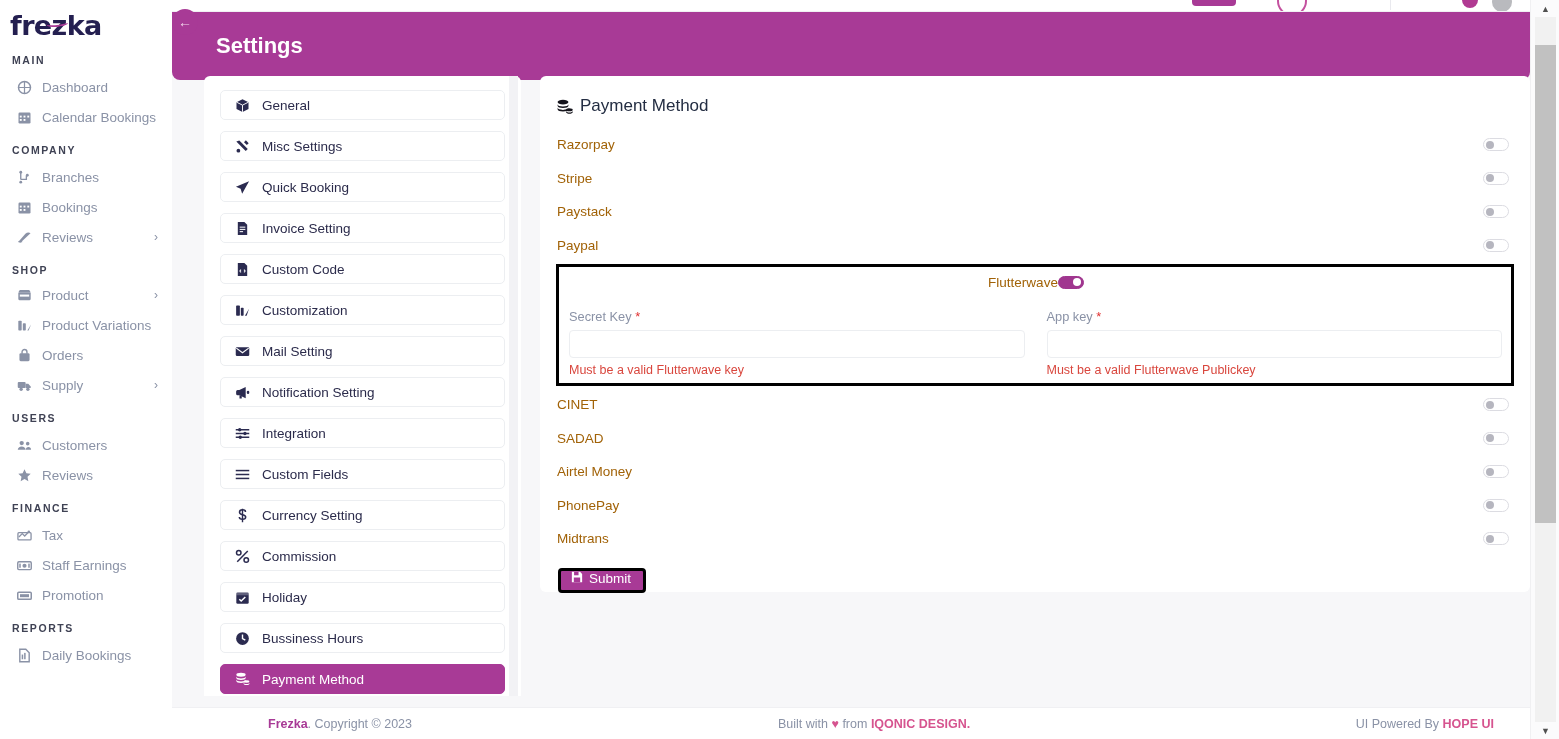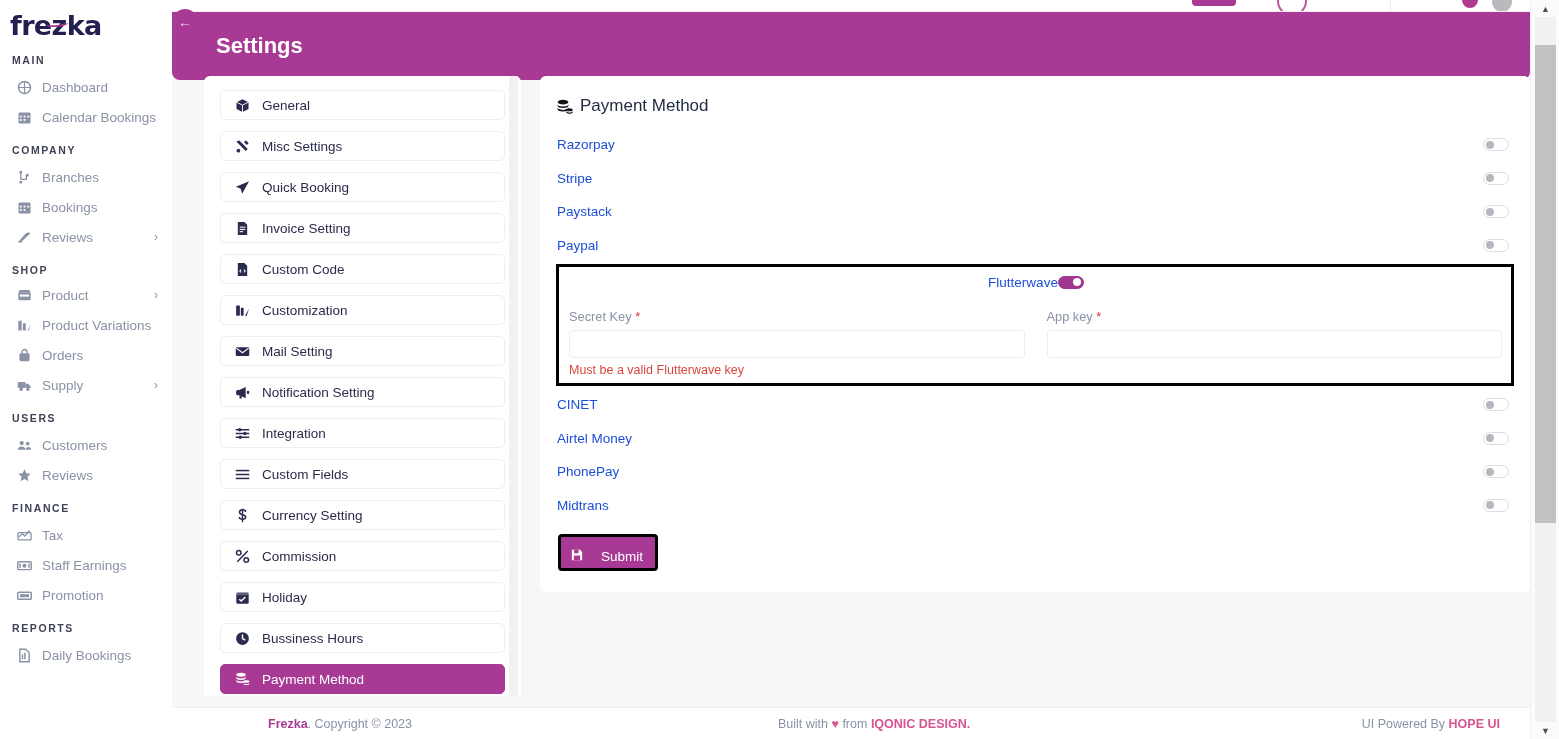--- a/index.html
+++ b/index.html
@@ -108,21 +108,21 @@
   .pay-head {
     display:flex; align-items:center; gap:7px;
     font-size: 17px; color: #232d42; font-weight: 400; margin: 4px 0 12px 0;
   }
   .pay-head .coins { display:flex; align-items:center; color:#15141c; }
 
   .pay-row {
     display: flex; align-items: center; justify-content: space-between;
     height: 33.5px; padding: 0 5px 0 1px;
   }
-  .pay-name { font-size: 13.5px; color: #1d4ed8; }
+  .pay-name { font-size: 13.5px; color: #a16207; }
 
   .tgl {
     width: 26px; height: 13px; border-radius: 8px;
     border: 1px solid #dcdce2; background: #ffffff;
     position: relative; flex: none; cursor: pointer;
   }
   .tgl .knob {
     position:absolute; left: 1.5px; top: 1.5px; width: 8px; height: 8px;
     border-radius: 50%; background: #b6b6bf;
   }
@@ -141,35 +141,35 @@
   .fw-label .req { color: #e03131; }
   .fw-input {
     width: 100%; height: 28px; border: 1px solid #eceef1; border-radius: 4px;
     background: #ffffff; outline: none; font-size: 13px; padding: 0 9px;
     font-family: "Liberation Sans", sans-serif; color:#232d42;
   }
   .fw-err { font-size: 12.5px; color: #d9463d; margin-top: 5px; }
 
   .submit-wrap { padding: 12px 0 0 2px; }
   .submit-btn {
-    display:inline-flex; align-items:center; gap:18px;
+    display:inline-flex; align-items:center; gap:6px;
     background: #a83a96; color: #ffffff; border: 3px solid #000000;
-    border-radius: 4px; padding: 12px 12px 4px 10px; font-size: 13.5px;
+    border-radius: 4px; padding: 0 12px 4px 10px; font-size: 13.5px;
     cursor: pointer; font-family: "Liberation Sans", sans-serif;
   }
 
   
   .footer {
     position: absolute; left: 0; bottom: 0; right: 29px; height: 32px;
     background: #ffffff; border-top: 1px solid #f0f0f3;
     display:flex; align-items:center; font-size: 12.5px; color:#8a92a6;
   }
   .f-left  { position:absolute; left: 48px; padding-left: 48px; }
   .f-mid   { position:absolute; left: 606px; }
-  .f-right { position:absolute; right: 30px; text-align: right; }
+  .f-right { position:absolute; right: 36px; text-align: right; }
   .f-brand { color: #a83a96; font-weight: 700; }
   .f-link  { color: #d6548f; font-weight: 700; }
   .f-heart { color: #d6548f; }
   .f-hope  { color: #d6548f; font-weight: 700; }
 
   
   .pscroll {
     position:absolute; right:0; top:0; width:29px; height:739px;
     background:#fbfbfc; border-left: 1px solid #f0f0f2;
   }
@@ -581,27 +581,34 @@
             </div>
             <input class="fw-input" type="text" value="" style="">
             <div class="fw-err">Must be a valid Flutterwave key</div>
           </div>
           <div class="fw-field">
             <div class="fw-label">
               <span>App key</span>
               <span class="req">*</span>
             </div>
             <input class="fw-input" type="text" value="" style="">
+            <div class="fw-err">Must be a valid Flutterwave Publickey</div>
           </div>
         </div>
       </div>
 
       <div id="methods-after">
           <div class="pay-row">
             <span class="pay-name">CINET</span>
+            <span class="tgl">
+              <span class="knob"></span>
+            </span>
+          </div>
+          <div class="pay-row">
+            <span class="pay-name">SADAD</span>
             <span class="tgl">
               <span class="knob"></span>
             </span>
           </div>
           <div class="pay-row">
             <span class="pay-name">Airtel Money</span>
             <span class="tgl">
               <span class="knob"></span>
             </span>
           </div>

